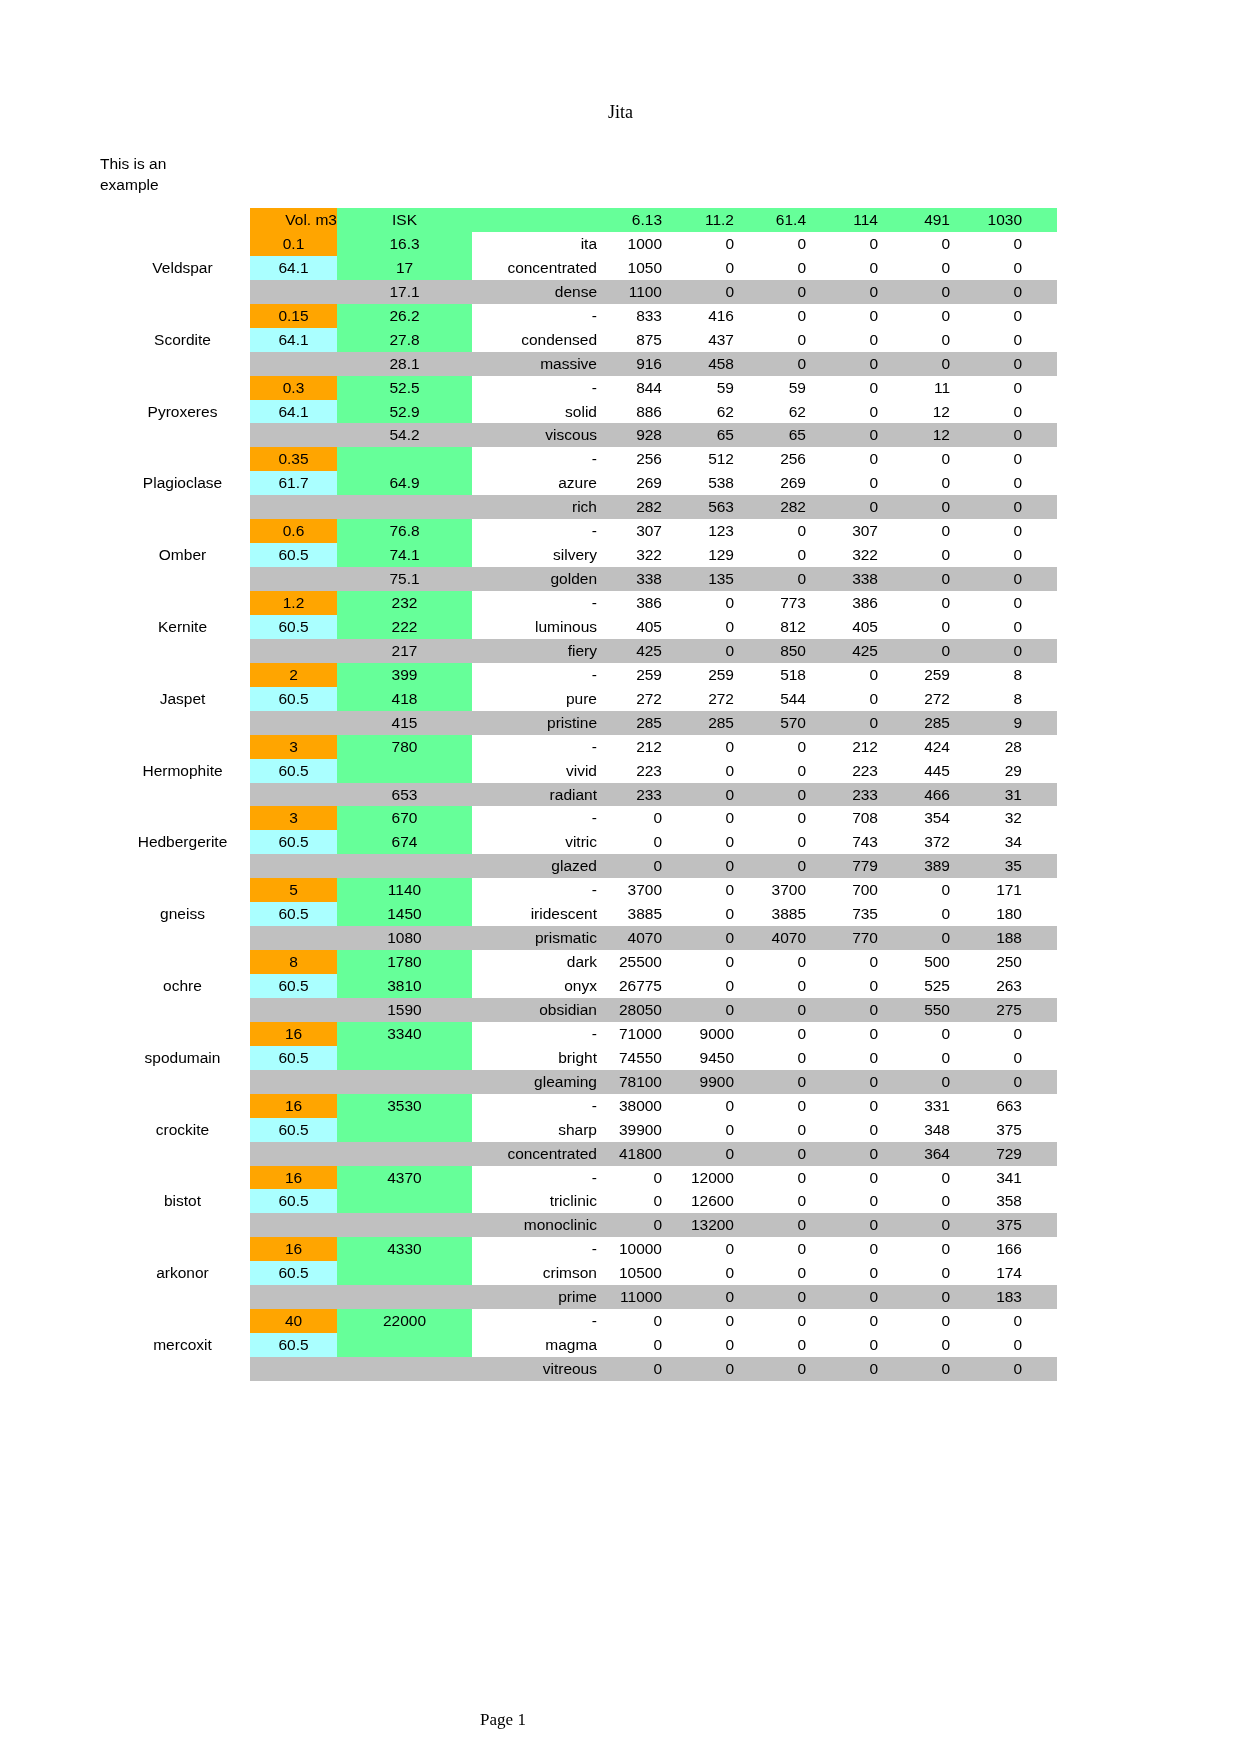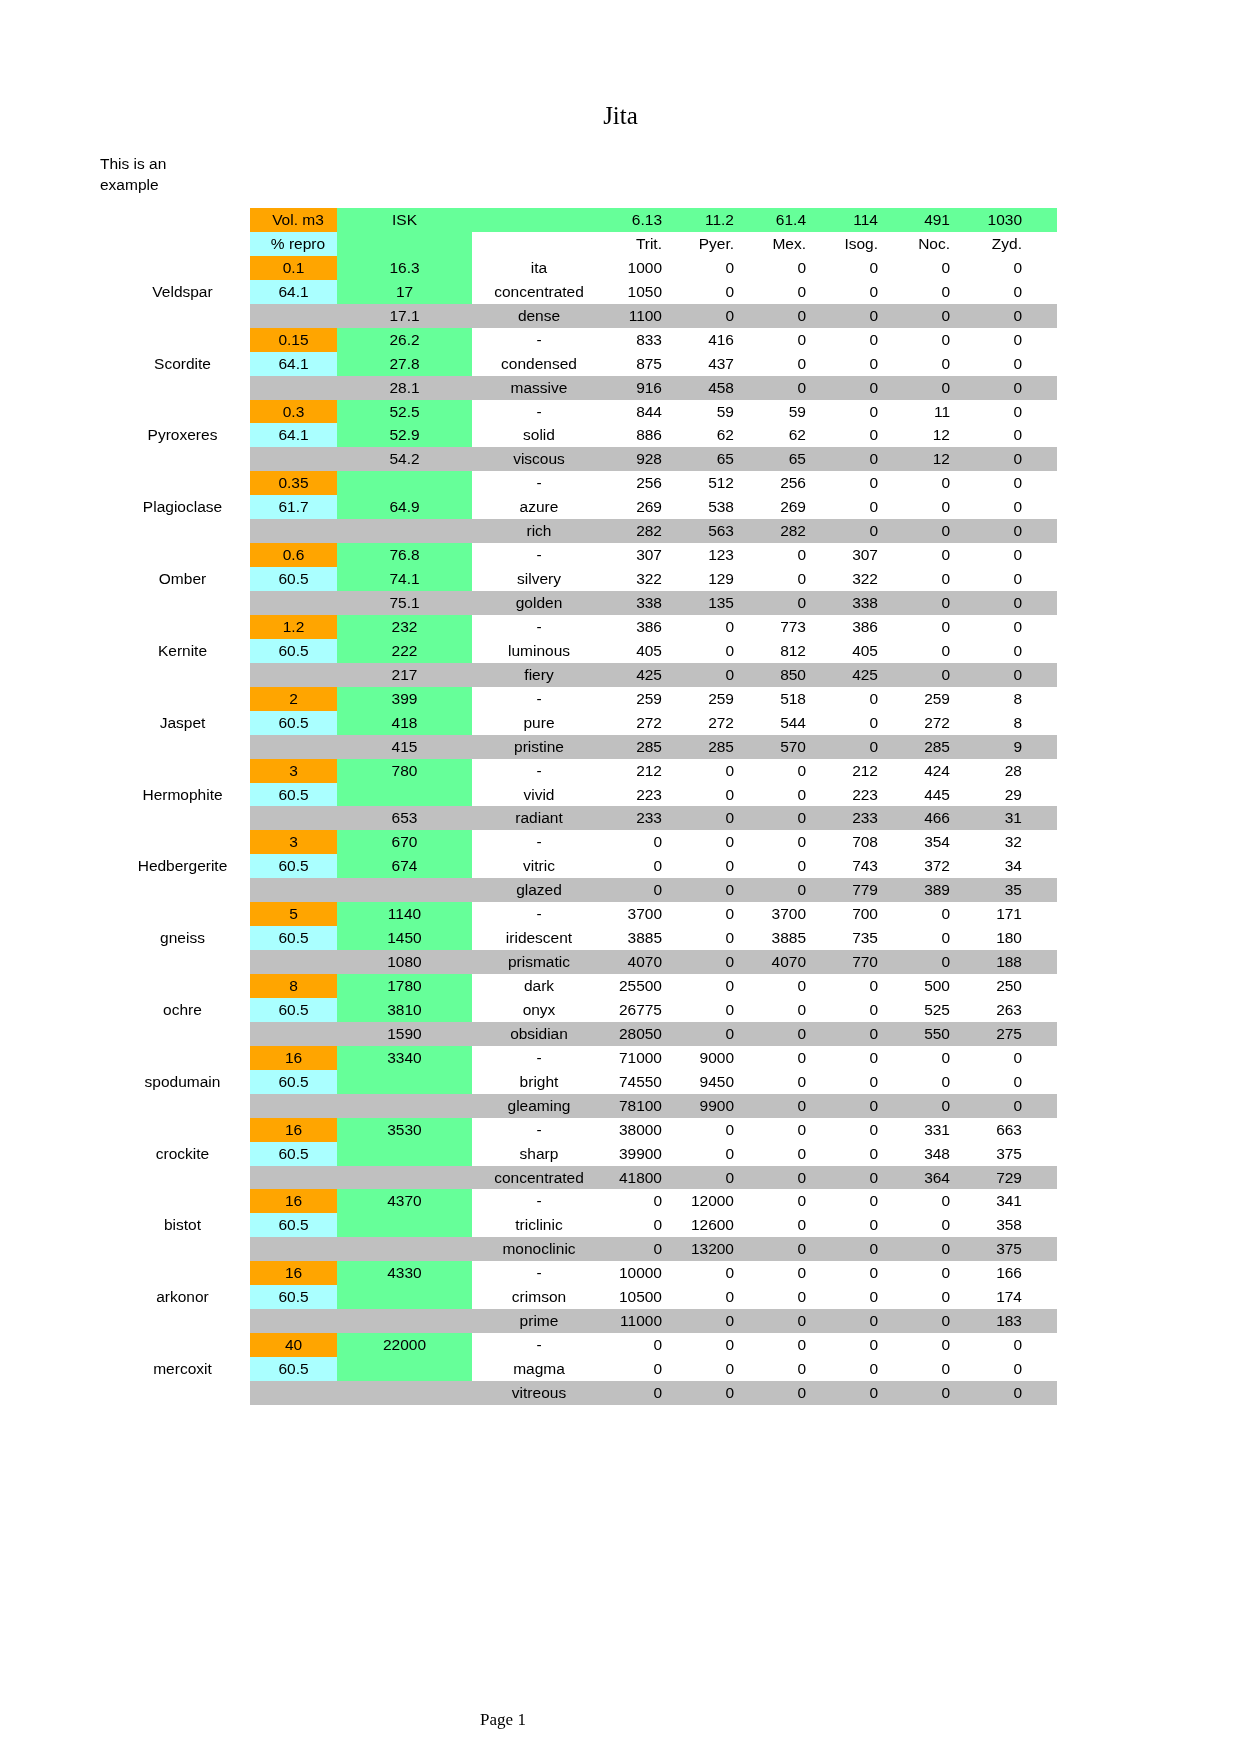--- a/index.html
+++ b/index.html
@@ -2,36 +2,36 @@
 <html style="--orange: #FFA500; --green: #66FF99; --cyan: #AAFFFF; --gray: #C0C0C0;"><head>
 <meta charset="utf-8">
 <style>
   html,body { margin:0; padding:0; }
   body {
     width:1241px; height:1754px; background:#ffffff; position:relative;
     font-family:"Liberation Sans", sans-serif; color:#000;
   }
   .page-title {
     position:absolute; top:102px; left:0; width:1241px; text-align:center;
-    font-family:"Liberation Serif", serif; font-size:25px;
+    font-family:"Liberation Serif", serif; font-size:18px;
   }
   .note {
     position:absolute; top:153px; left:100px; width:140px; text-align:left;
     font-size:15.5px; line-height:21px;
   }
   .ore-table { position:absolute; top:208px; left:115px; }
   .row {
     display:grid;
     grid-template-columns:135px 87px 135px 125px repeat(6,72px) 28px;
     height:23.94px;
   }
   .c {
     font-size:15.5px; line-height:23.9px; white-space:nowrap; overflow:hidden;
   }
-  .al { text-align:center; padding-left:9px; }
+  .al { text-align:right; padding-left:9px; }
   .ac { text-align:center; }
   .ar { text-align:right; padding-right:7px; box-sizing:border-box; }
   .bg-o  { background:var(--orange); }
   .bg-g  { background:var(--green); }
   .bg-c  { background:var(--cyan); }
   .bg-gr { background:var(--gray); }
   .page-footer {
     position:absolute; top:1710px; left:0; width:1006px; text-align:center;
     font-family:"Liberation Serif", serif; font-size:17px;
   }
@@ -54,33 +54,20 @@
       <div class="c bg-g"></div>
       <div class="c ar bg-g">6.13</div>
       <div class="c ar bg-g">11.2</div>
       <div class="c ar bg-g">61.4</div>
       <div class="c ar bg-g">114</div>
       <div class="c ar bg-g">491</div>
       <div class="c ar bg-g">1030</div>
       <div class="c bg-g"></div>
     </div>
     <div class="row">
-      <div class="c"></div>
-      <div class="c al bg-c">% repro</div>
-      <div class="c bg-g"></div>
-      <div class="c"></div>
-      <div class="c ar">Trit.</div>
-      <div class="c ar">Pyer.</div>
-      <div class="c ar">Mex.</div>
-      <div class="c ar">Isog.</div>
-      <div class="c ar">Noc.</div>
-      <div class="c ar">Zyd.</div>
-      <div class="c"></div>
-    </div>
-    <div class="row">
       <div class="c ac"></div>
       <div class="c ac bg-o">0.1</div>
       <div class="c ac bg-g">16.3</div>
       <div class="c al">ita</div>
       <div class="c ar">1000</div>
       <div class="c ar">0</div>
       <div class="c ar">0</div>
       <div class="c ar">0</div>
       <div class="c ar">0</div>
       <div class="c ar">0</div>

